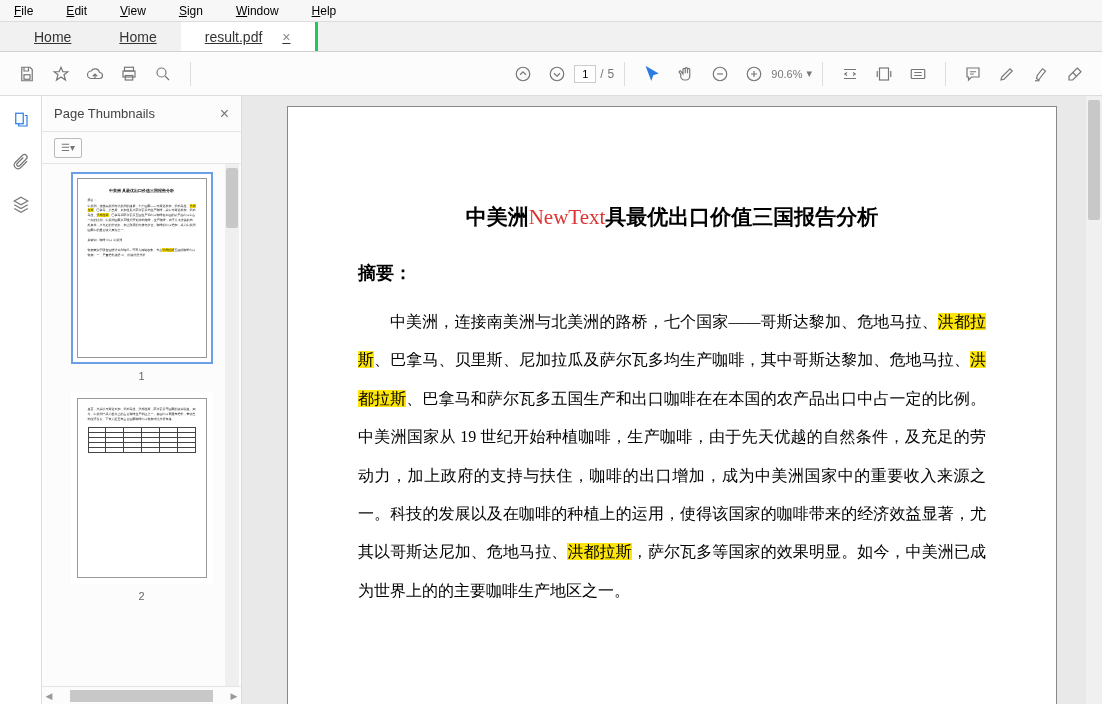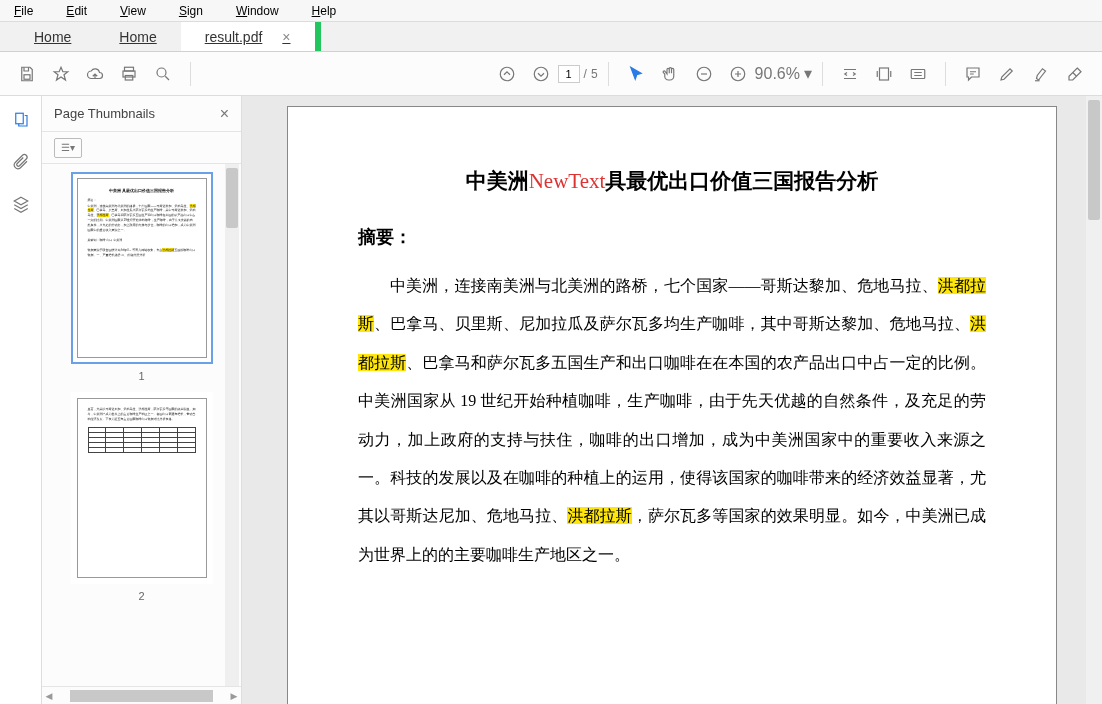--- a/index.html
+++ b/index.html
@@ -4,29 +4,29 @@
 <style>
   * { box-sizing: border-box; margin: 0; padding: 0; }
   body { font-family: "Segoe UI", Tahoma, sans-serif; font-size: 12px; background: #fff; width: 1102px; height: 704px; overflow: hidden; display: flex; flex-direction: column; }
 
   .menubar { height: 22px; background: #f7f7f7; border-bottom: 1px solid #dcdcdc; display: flex; align-items: center; padding-left: 8px; gap: 21px; }
   .menubar .menu-item { padding: 2px 6px; cursor: pointer; }
   .menubar .menu-item u { text-decoration: underline; }
 
   .tabbar { height: 30px; background: #f1f1f1; border-bottom: 1px solid #d0d0d0; display: flex; align-items: stretch; padding-left: 10px; }
   .tabbar .tab { display: flex; align-items: center; padding: 0 24px; font-size: 14px; cursor: pointer; color: #333; text-decoration: underline; }
-  .tabbar .tab.doc { background: #fff; border-right: 6px solid #22c55e; }
+  .tabbar .tab.doc { background: #fff; border-right: 3px solid #22c55e; }
   .tabbar .tab .close { margin-left: 20px; color: #888; font-size: 14px; }
 
   .toolbar { height: 44px; background: #fcfcfc; border-bottom: 1px solid #dcdcdc; display: flex; align-items: center; padding: 0 10px; }
   .toolbar .ticon { width: 34px; height: 34px; display: flex; align-items: center; justify-content: center; cursor: pointer; color: #666; border-radius: 2px; }
   .toolbar .sep { width: 1px; height: 24px; background: #ddd; margin: 0 10px; }
   .toolbar .page-ctl { display: flex; align-items: center; gap: 4px; color: #777; }
   .toolbar .page-ctl input { width: 22px; text-align: center; border: 1px solid #ccc; height: 18px; font-size: 11px; }
-  .toolbar .zoom-ctl { display: flex; align-items: center; gap: 4px; color: #777; font-size: 16px; }
+  .toolbar .zoom-ctl { display: flex; align-items: center; gap: 4px; color: #777; font-size: 11px; }
   .toolbar .spacer { flex: 1; }
   .toolbar svg { width: 18px; height: 18px; stroke: #777; fill: none; stroke-width: 1.6; }
 
   .main { flex: 1; display: flex; overflow: hidden; }
 
   .leftrail { width: 42px; background: #fff; border-right: 1px solid #ddd; display: flex; flex-direction: column; align-items: center; padding-top: 12px; gap: 18px; }
   .leftrail .ricon { width: 24px; height: 24px; cursor: pointer; display: flex; align-items: center; justify-content: center; }
   .leftrail .ricon.active svg { stroke: #2a7be4; }
   .leftrail svg { width: 18px; height: 18px; stroke: #777; fill: none; stroke-width: 1.6; }
 
@@ -45,21 +45,21 @@
   .thumb-bottom-scroll { height:18px; border-top:1px solid #e5e5e5; display:flex; align-items:center;}
   .thumb-bottom-scroll .hs { flex:1; height:12px; background:#efefef; position:relative; margin:0 14px;}
   .thumb-bottom-scroll .hs .hth { position:absolute; left:0; top:0; height:100%; width:100%; background:#c8c8c8;}
   .thumb-bottom-scroll .arr { width:14px; text-align:center; color:#999; font-size:9px; cursor:pointer;}
 
   .docarea { flex:1; background:#e9e9e9; position:relative; overflow:hidden; }
   .docpage { position:absolute; top:10px; left:50%; transform:translateX(-50%); width:770px; min-height:1000px; background:#fff; border:1px solid #888; padding:60px 70px; }
   .docarea .vscroll { position:absolute; right:0; top:0; bottom:0; width:16px; background:#f0f0f0;}
   .docarea .vscroll .vth { position:absolute; right:2px; top:4px; width:12px; height:120px; background:#c8c8c8; border-radius:2px;}
 
-  .doc-title { font-family: "SimSun", serif; font-size:21px; font-weight:bold; text-align:center; margin-bottom:30px;}
+  .doc-title { font-family: "SimSun", serif; font-size:21px; font-weight:bold; text-align:center; margin-bottom:30px;margin-top:36px;}
   .doc-title .red { color:#d33; font-weight:normal;}
   .doc-summary { font-family: "SimSun", serif; font-size:18px; font-weight:bold; margin-bottom:18px; }
   .doc-body { font-family: "SimSun", serif; font-size:16px; line-height:2.4; text-indent:2em; text-align: justify;}
   .hl { background:#ffe60a; }
 
   .mini-title { text-align:center; font-weight:bold; margin-bottom:4px; font-size:4px;}
   .mini-table { width:100%; border-collapse:collapse; margin-top:6px;}
   .mini-table td { border:0.5px solid #444; height:5px;}
 
 </style>

